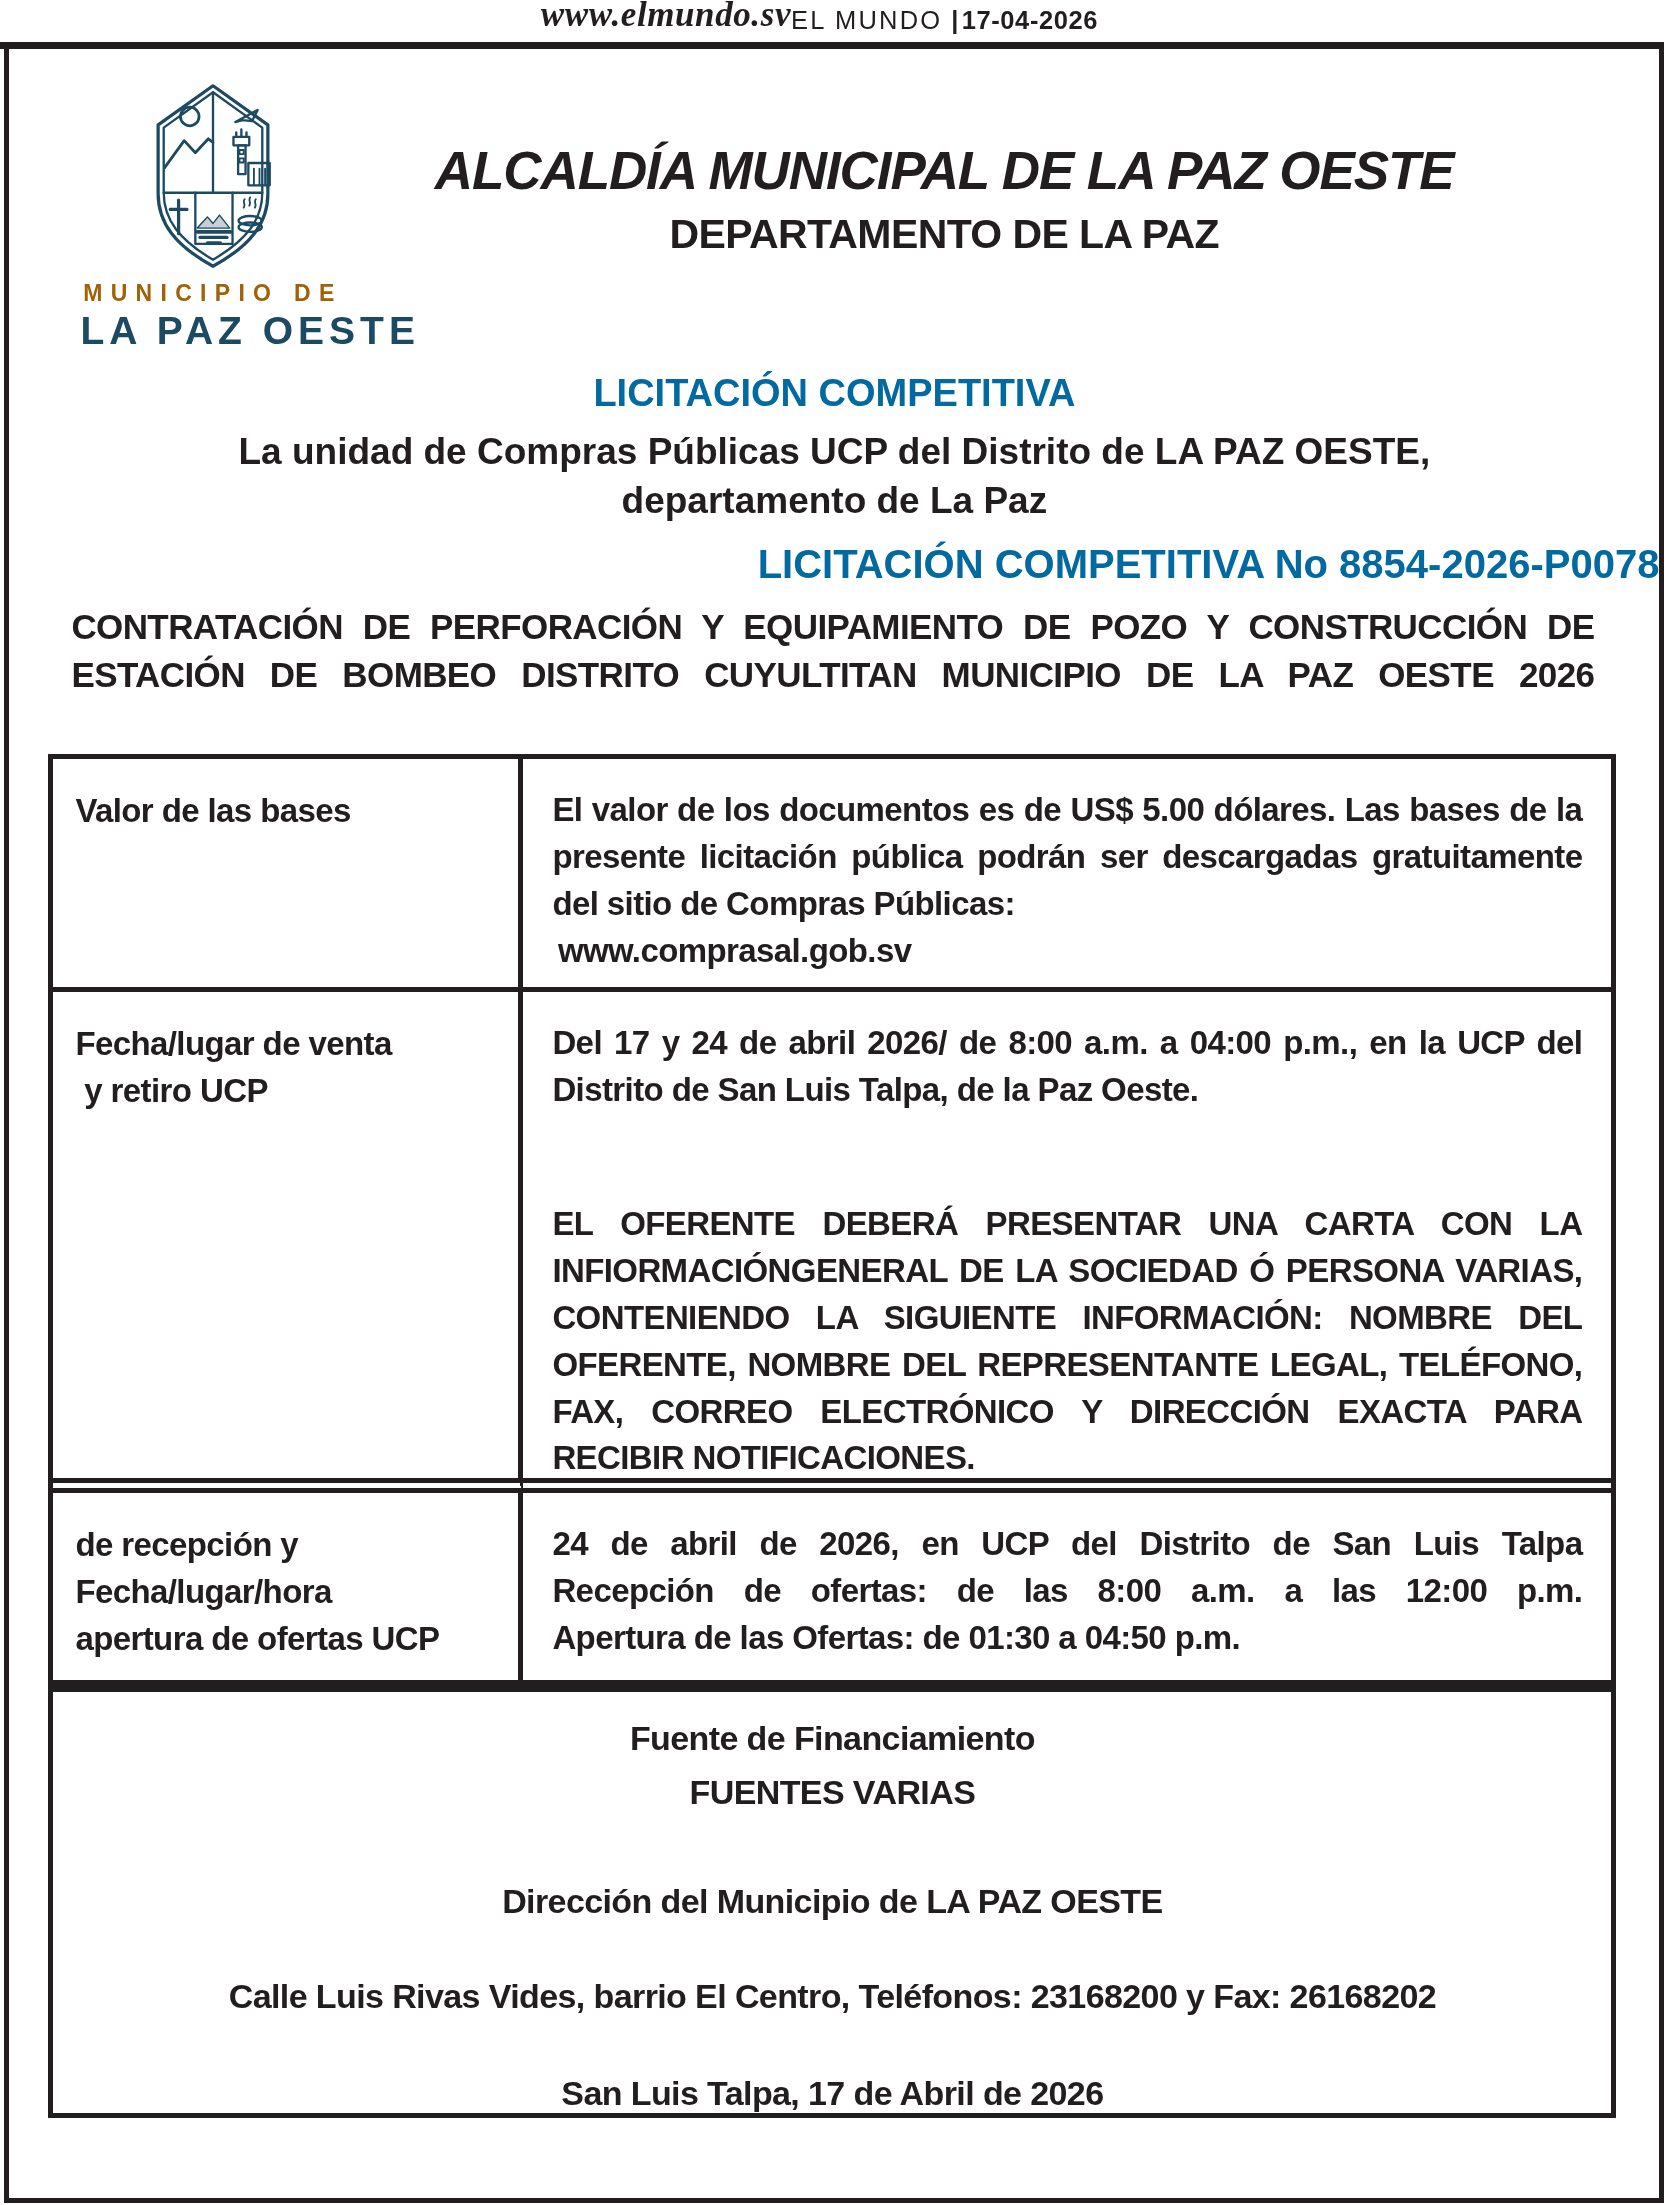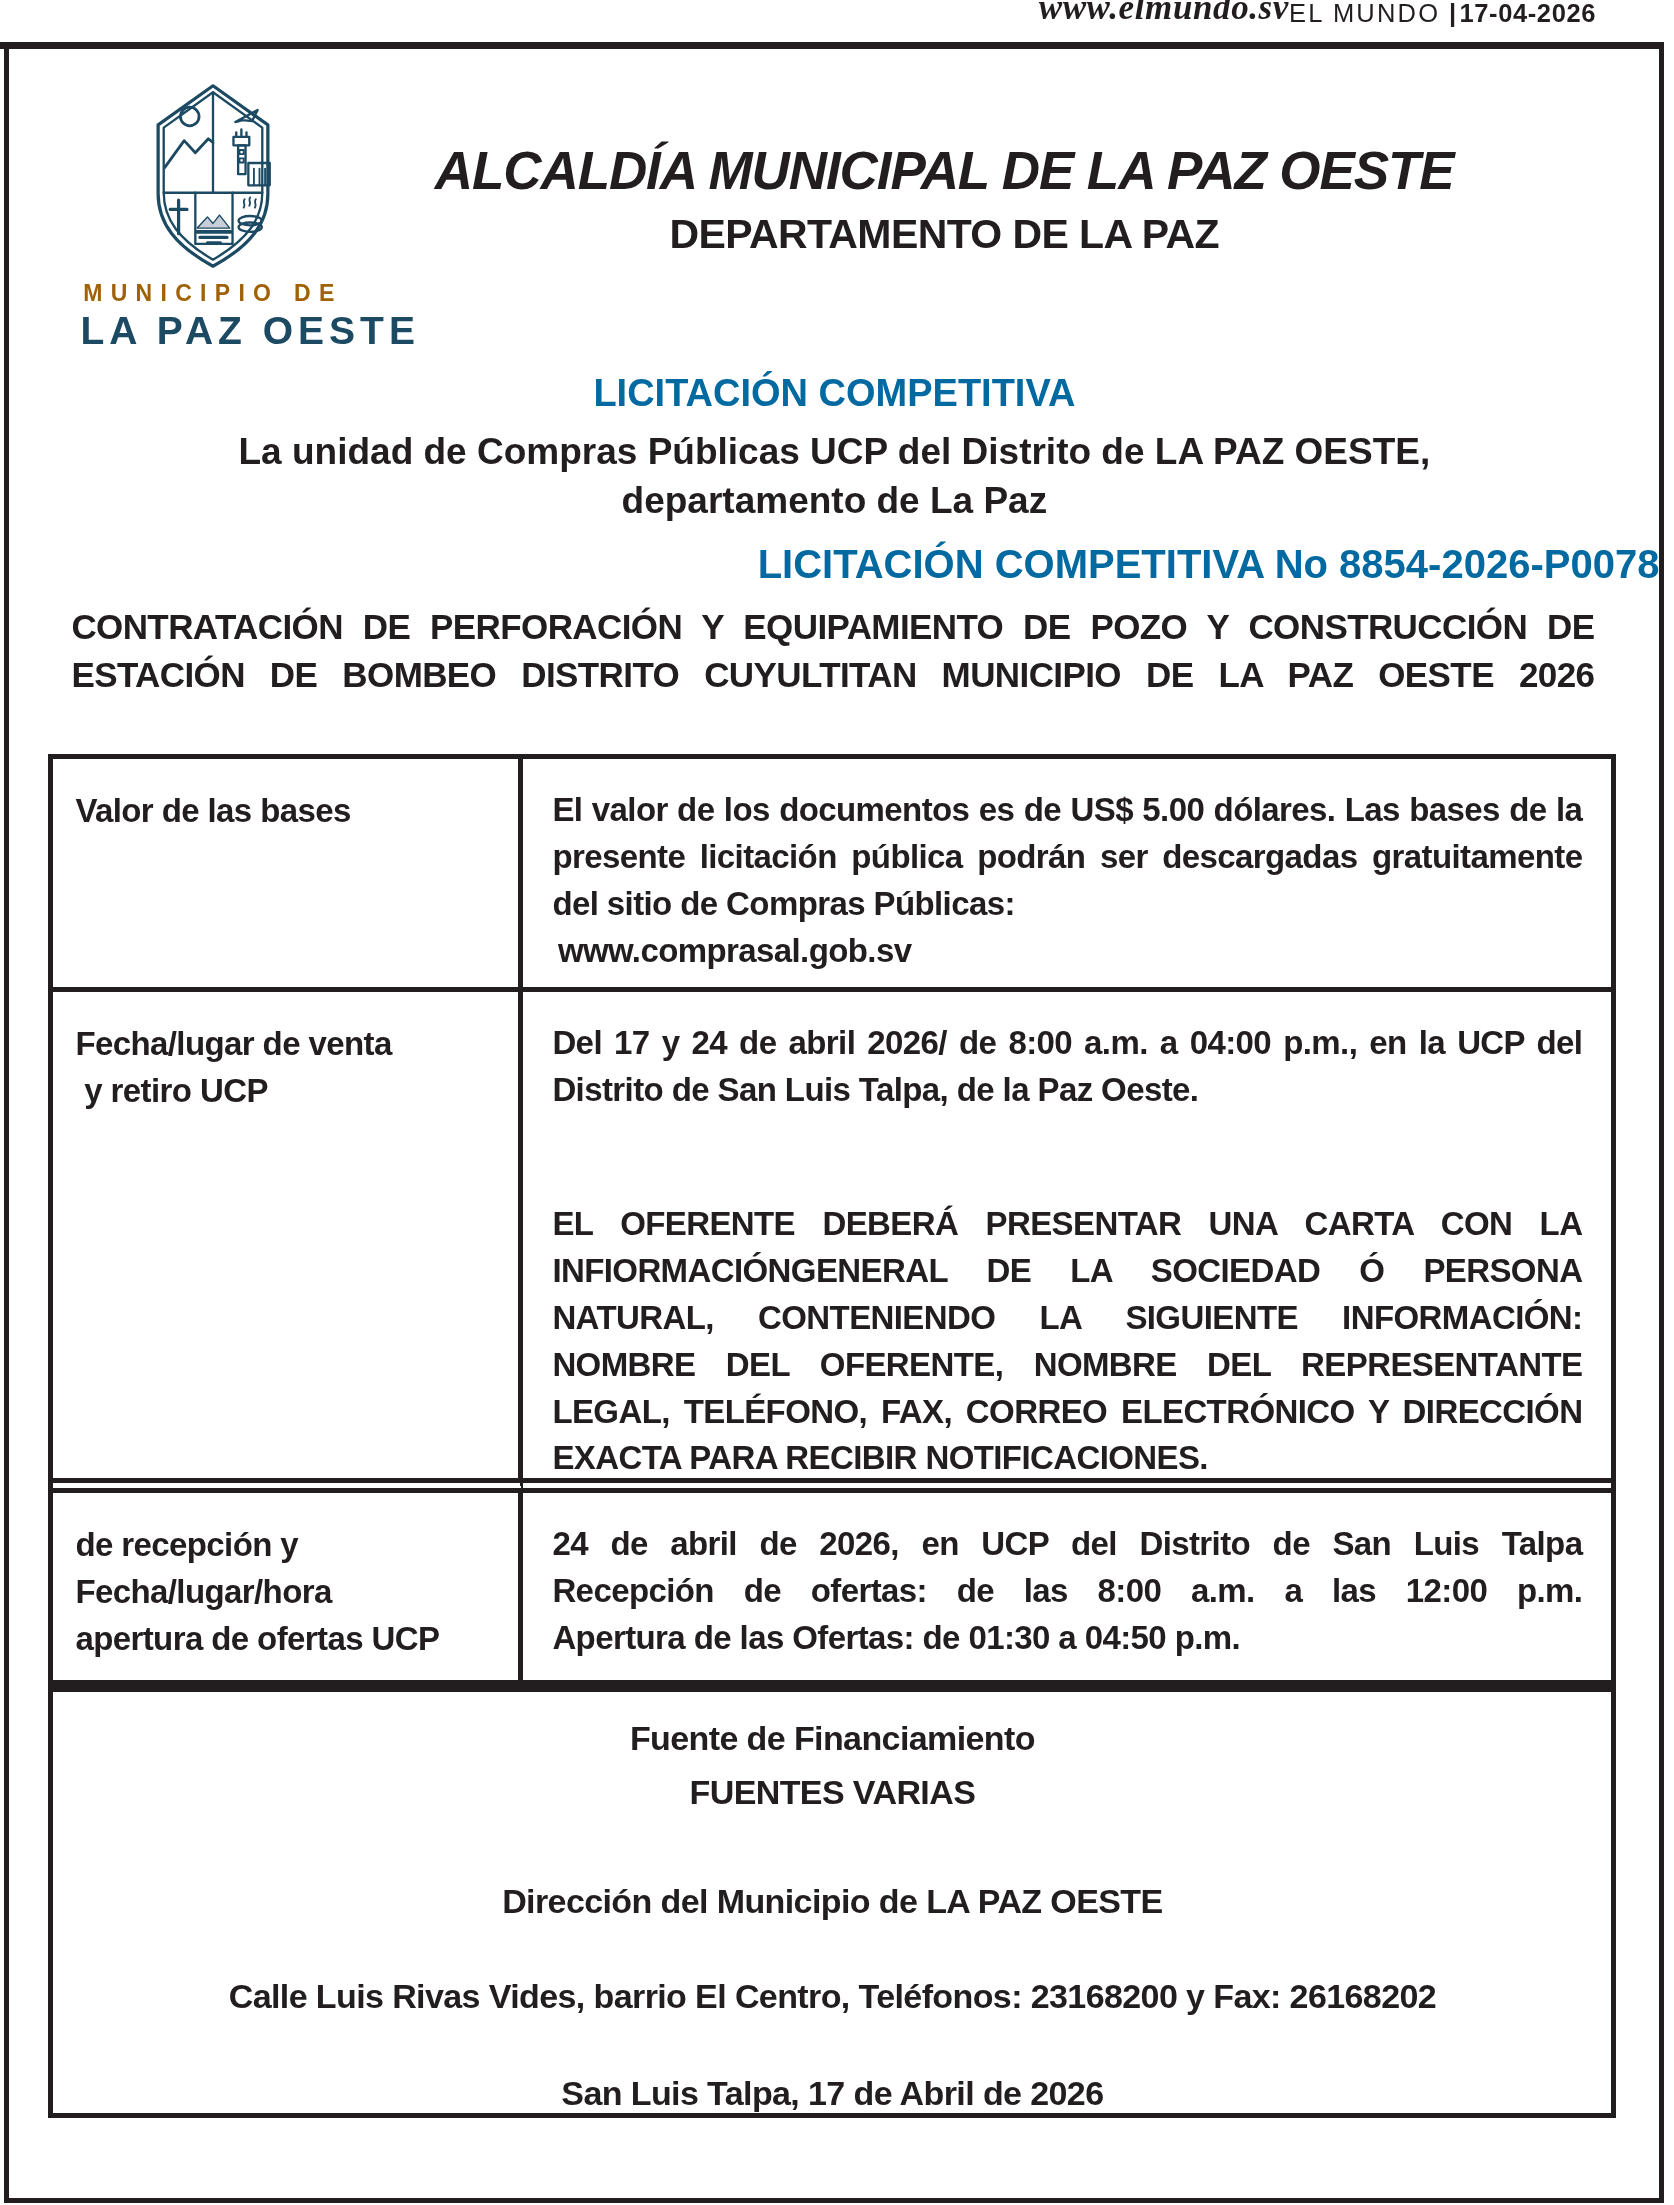--- a/index.html
+++ b/index.html
@@ -9,22 +9,22 @@
     font-family:"Liberation Sans", sans-serif;
     font-weight:700;
     color:#221e1f;
     overflow:hidden;
   }
   .page { position:relative; width:1674px; height:2205px; background:#fff; }
 
   
   .masthead{
     height:42px;
-    display:flex; justify-content:flex-end; align-items:flex-end;
-    padding:0 78px 14px 43px;
+    display:flex; justify-content:center; align-items:flex-end;
+    padding:0 78px 7px 43px;
   }
   .site{
     font-family:"Liberation Serif", serif;
     font-style:italic; font-weight:700;
     font-size:35px; letter-spacing:0.6px;
   }
   .issue{ font-size:25.5px; font-weight:400; letter-spacing:2.2px; white-space:nowrap; }
   .issue .sep{ font-weight:700; margin:0 3.3px 0 8.9px; letter-spacing:0; }
   .issue .date{ font-weight:700; letter-spacing:0.6px; }
 
@@ -165,21 +165,21 @@
         <div class="just">El valor de los documentos es de US$ 5.00 dólares. Las bases de la presente licitación pública podrán ser descargadas gratuitamente del sitio de Compras Públicas:</div>
         <div class="url-line">www.comprasal.gob.sv</div>
       </div>
 
       <div class="cell lab r2">
         <div>Fecha/lugar de venta</div>
         <div class="indent">y retiro UCP</div>
       </div>
       <div class="cell val r2">
         <div class="just">Del 17 y 24 de abril 2026/ de 8:00 a.m. a 04:00 p.m., en la UCP del Distrito de San Luis Talpa, de la Paz Oeste.</div>
-        <div class="just gap-para">EL OFERENTE DEBERÁ PRESENTAR UNA CARTA CON LA INFIORMACIÓNGENERAL DE LA SOCIEDAD Ó PERSONA NATURAL, CONTENIENDO LA SIGUIENTE INFORMACIÓN: NOMBRE DEL OFERENTE, NOMBRE DEL REPRESENTANTE LEGAL, TELÉFONO, FAX, CORREO ELECTRÓNICO Y DIRECCIÓN EXACTA PARA RECIBIR NOTIFICACIONES.</div>
+        <div class="just gap-para">EL OFERENTE DEBERÁ PRESENTAR UNA CARTA CON LA INFIORMACIÓNGENERAL DE LA SOCIEDAD Ó PERSONA VARIAS, CONTENIENDO LA SIGUIENTE INFORMACIÓN: NOMBRE DEL OFERENTE, NOMBRE DEL REPRESENTANTE LEGAL, TELÉFONO, FAX, CORREO ELECTRÓNICO Y DIRECCIÓN EXACTA PARA RECIBIR NOTIFICACIONES.</div>
       </div>
 
       <div class="cell lab r3">
         <div>de recepción y</div>
         <div>Fecha/lugar/hora</div>
         <div>apertura de ofertas UCP</div>
       </div>
       <div class="cell val r3">
         <div class="line-stretch">24 de abril de 2026, en UCP del Distrito de San Luis Talpa</div>
         <div class="line-stretch">Recepción de ofertas: de las 8:00 a.m. a las 12:00 p.m.</div>

